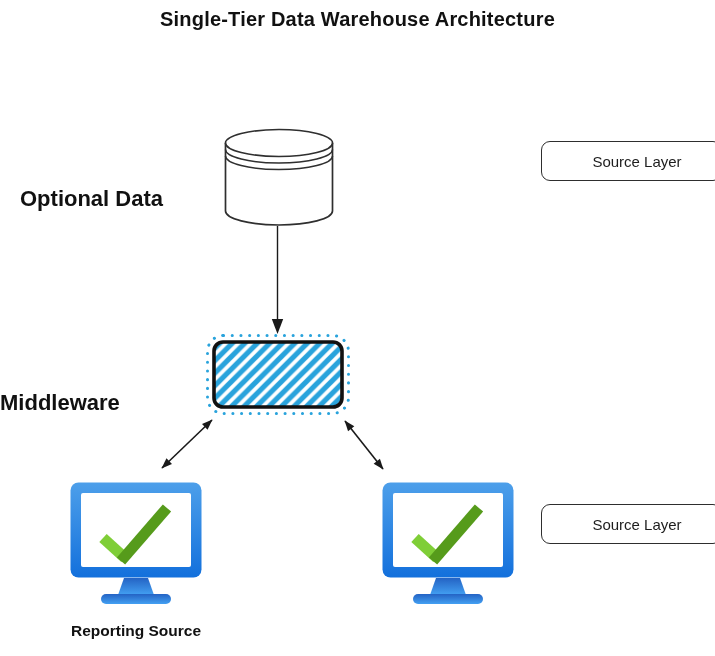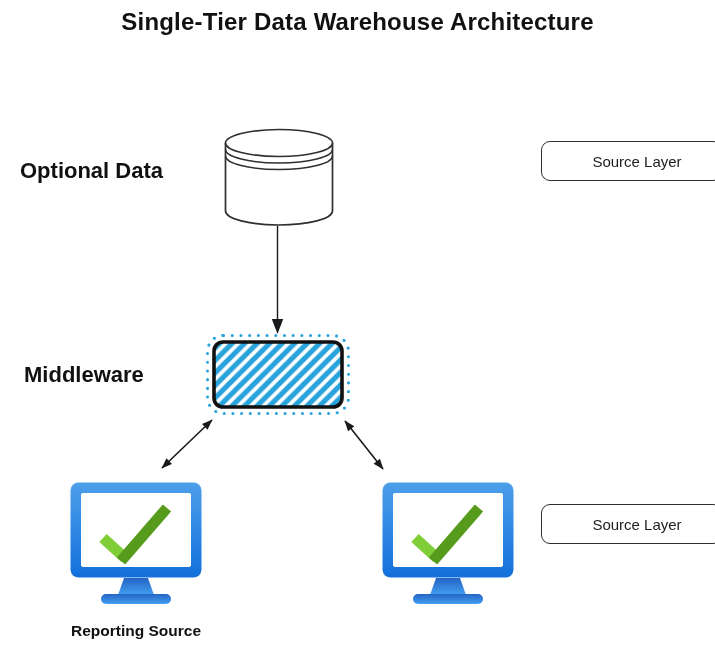--- a/index.html
+++ b/index.html
@@ -3,43 +3,43 @@
 <meta charset="utf-8">
 <style>
   html,body{margin:0;padding:0;background:#ffffff;}
   .canvas{
     position:relative;width:715px;height:656px;background:#ffffff;overflow:hidden;
     font-family:"Liberation Sans", sans-serif;color:#111;
   }
   .abs{position:absolute;}
   .diagram-title{
     left:0;right:0;top:8px;text-align:center;
-    font-size:24px;font-weight:bold;color:#111;letter-spacing:.2px;
+    font-size:20px;font-weight:bold;color:#111;letter-spacing:.2px;
   }
-  .row-label{font-size:22px;font-weight:bold;color:#111;white-space:nowrap;}
+  .row-label{font-size:22px;font-weight:bold;color:#111;white-space:nowrap;margin-top:28px;}
   .layer-box{
     left:541px;width:168px;height:38px;background:#fff;
     border:1.4px solid #2e2e2e;border-radius:9px;
     display:flex;align-items:center;justify-content:center;
     font-size:15px;color:#1d1d1d;white-space:nowrap;padding-left:11px;
   }
   .tool-label{
     width:180px;text-align:center;font-size:15.5px;font-weight:bold;color:#111;white-space:nowrap;
   }
   svg{display:block;}
 </style>
 </head>
 <body>
 
 <div class="canvas">
 
   <div class="abs diagram-title">Single-Tier Data Warehouse Architecture</div>
 
   <div class="abs row-label" style="left:20px;top:158px;">Optional Data</div>
-  <div class="abs row-label" style="left:24px;top:362px;">Middleware</div>
+  <div class="abs row-label" style="left:0;top:362px;">Middleware</div>
 
   <svg class="abs" style="left:224px;top:128px;" width="110" height="98" viewBox="0 0 110 98">
     <defs>
       <linearGradient id="mfg" x1="0" y1="0" x2="0" y2="1">
         <stop offset="0" stop-color="#4D9FEA"></stop>
         <stop offset="1" stop-color="#1370DC"></stop>
       </linearGradient>
       <linearGradient id="msg" x1="0" y1="0" x2="0" y2="1">
         <stop offset="0" stop-color="#2463C4"></stop>
         <stop offset="1" stop-color="#43A0F2"></stop>

